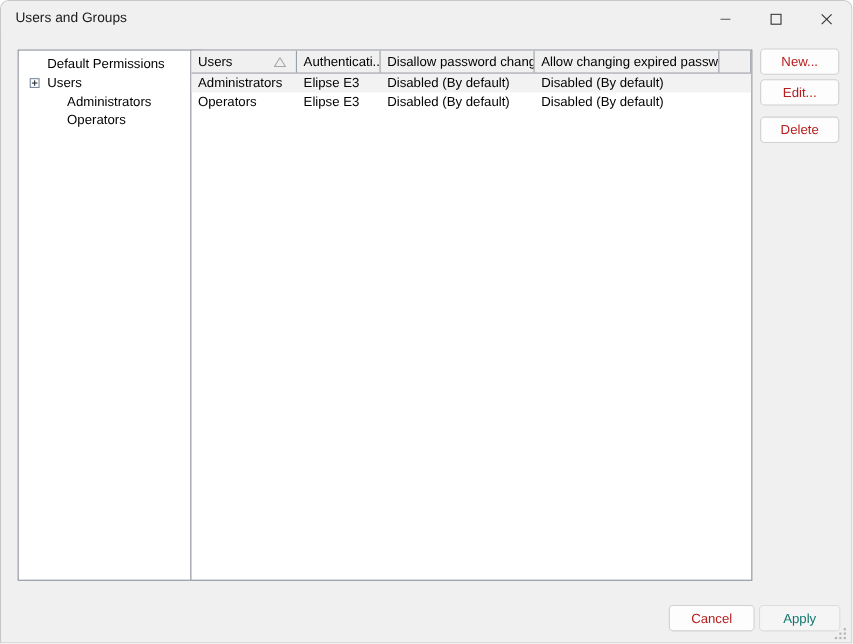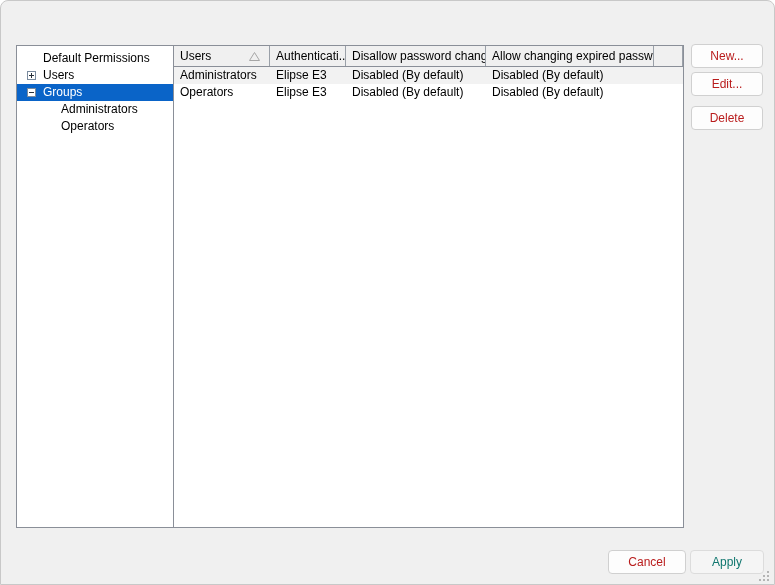--- a/index.html
+++ b/index.html
@@ -221,32 +221,56 @@
     width: 2px;
     height: 2px;
     background: #b4b4b4;
   }
 </style>
 </head>
 <body>
 
 <div id="window">
 
+  <div id="titlebar">
+    <div id="title-text">Users and Groups</div>
+
+    <div class="caption-btn" id="btn-min">
+      <span>
+        <svg width="11" height="11" viewBox="0 0 11 11">
+          <line x1="1" y1="5.5" x2="10" y2="5.5" stroke="#555555" stroke-width="1"></line>
+        </svg>
+      </span>
+    </div>
+
+    <div class="caption-btn" id="btn-max">
+      <span>
+        <svg width="11" height="11" viewBox="0 0 11 11">
+          <rect x="1" y="1" width="9" height="9" fill="none" stroke="#333333" stroke-width="1"></rect>
+        </svg>
+      </span>
+    </div>
+
+    <div class="caption-btn" id="btn-close">
+      <span>
+        <svg width="11" height="11" viewBox="0 0 11 11">
+          <line x1="1" y1="1" x2="10" y2="10" stroke="#333333" stroke-width="1"></line>
+          <line x1="10" y1="1" x2="1" y2="10" stroke="#333333" stroke-width="1"></line>
+        </svg>
+      </span>
+    </div>
+  </div>
 
   <div id="tree-panel">
       <div class="tree-item" style="top: 0px; margin-top: 4px;">
         <span class="tree-label" style="left: 26px;">Default Permissions</span>
       </div>
       <div class="tree-item" style="top: 0px; margin-top: 0px;">
         <span class="expander plus" style="left: 10px;"></span>
         <span class="tree-label" style="left: 26px;">Users</span>
-      </div>
-      <div class="tree-item selected" style="top: 0px; margin-top: 0px;">
-        <span class="expander" style="left: 10px;"></span>
-        <span class="tree-label" style="left: 26px;">Groups</span>
       </div>
       <div class="tree-item" style="top: 0px; margin-top: 0px;">
         <span class="tree-label" style="left: 44px;">Administrators</span>
       </div>
       <div class="tree-item" style="top: 0px; margin-top: 0px;">
         <span class="tree-label" style="left: 44px;">Operators</span>
       </div>
     </div>
 
   <div id="list-panel">

